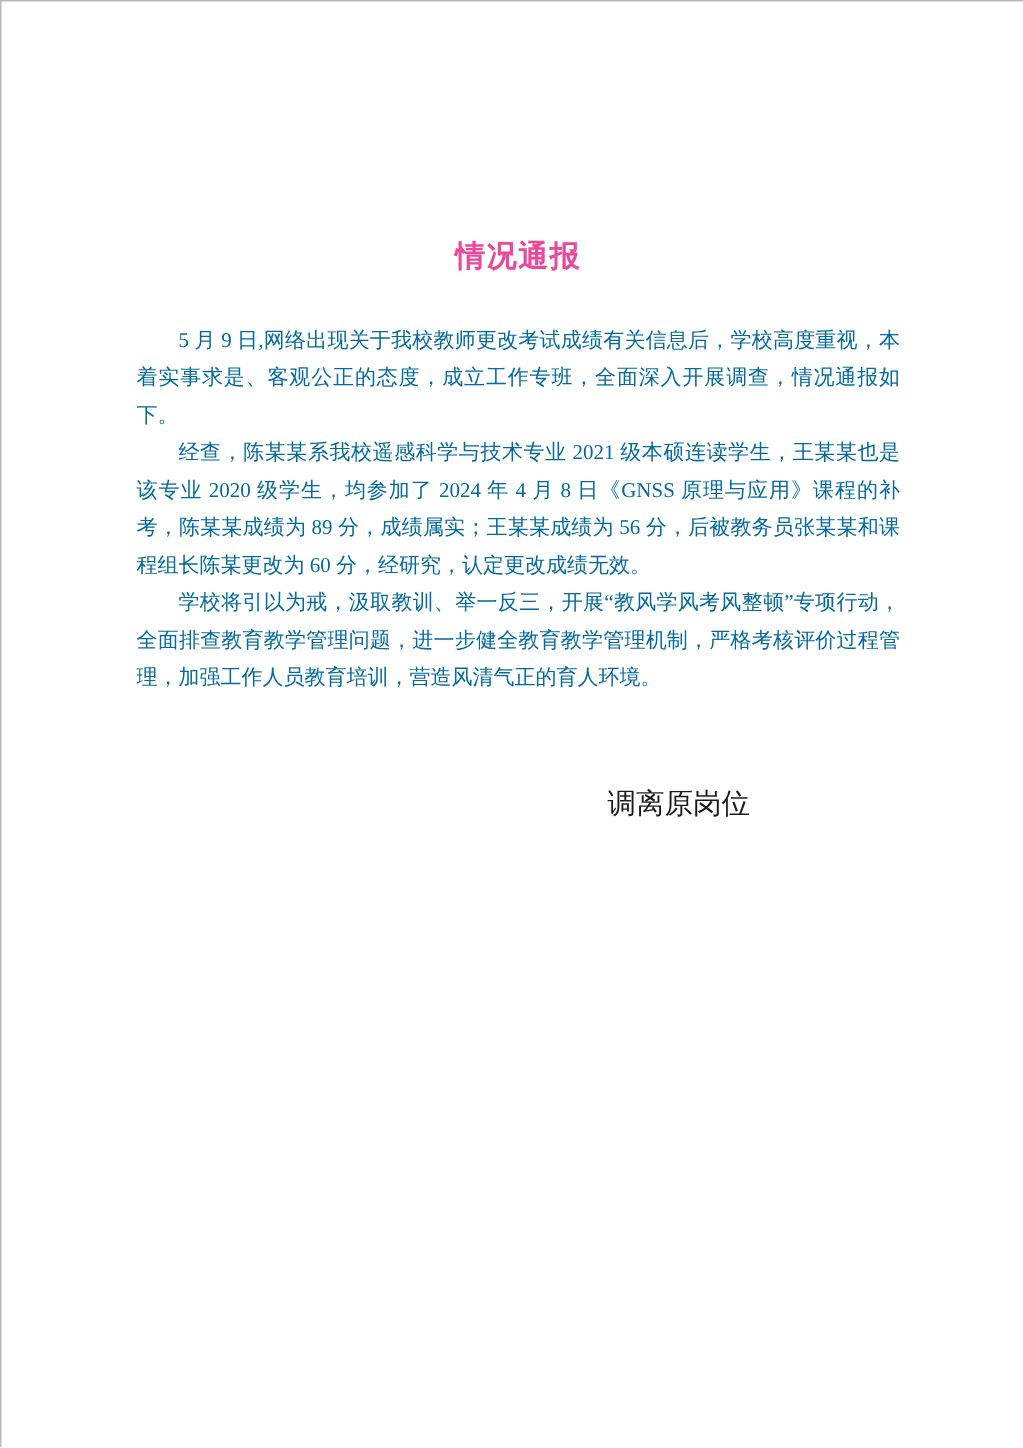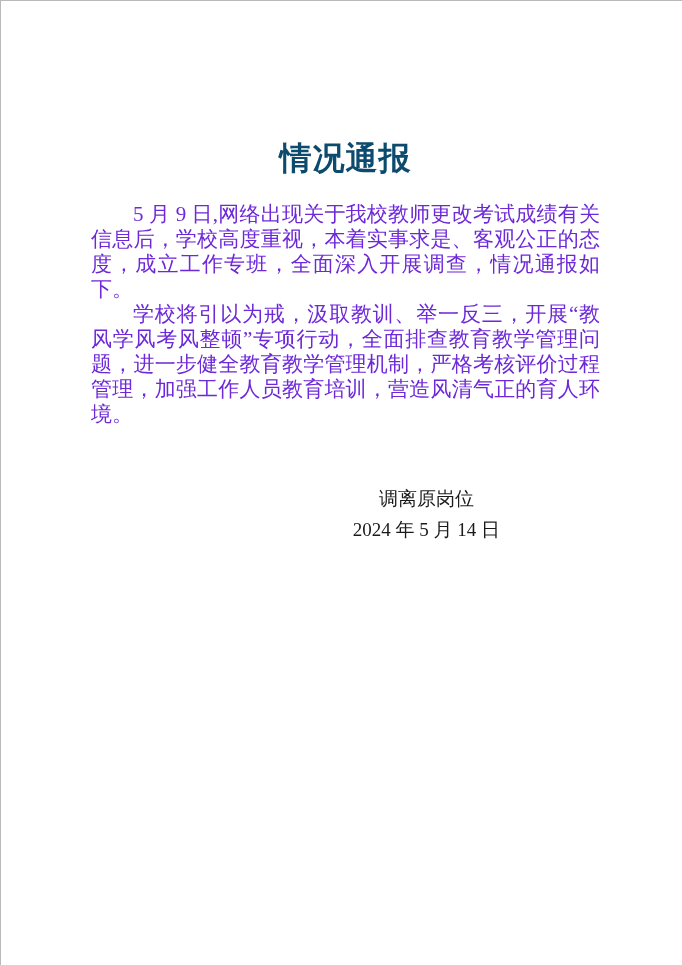--- a/index.html
+++ b/index.html
@@ -18,35 +18,35 @@
     overflow: hidden;
     color: #1a1a1a;
   }
   .doc {
     box-sizing: border-box;
     padding: 136px 82px 0 90px;
   }
   .doc-title {
     font-family: "Liberation Sans", "DejaVu Sans", sans-serif;
     font-weight: bold;
-    font-size: 32px;
+    font-size: 20px;
     line-height: 34px;
     letter-spacing: 1px;
     text-align: center;
-    color: #0c4a6e;
-    margin: 4px 0 27px 0;
+    color: #ec4899;
+    margin: 17px 0 27px 0;
   }
   .doc-body p {
     font-family: "Liberation Serif", "DejaVu Serif", serif;
-    font-size: 21px;
+    font-size: 14px;
     line-height: 25px;
     text-align: justify;
     text-indent: 2em;
     margin: 0;
-    color: #6d28d9;
+    color: #0369a1;
   }
   .signature {
     margin-top: 56px;
     margin-left: auto;
     margin-right: 100px;
     width: fit-content;
     text-align: center;
     font-family: "Liberation Serif", "DejaVu Serif", serif;
     font-size: 19px;
     line-height: 31px;
@@ -59,22 +59,22 @@
 </head>
 <body>
 
 <div class="page">
   <div class="doc">
 
     <h1 class="doc-title">情况通报</h1>
 
     <div class="doc-body">
       <p>5 月 9 日,网络出现关于我校教师更改考试成绩有关信息后，学校高度重视，本着实事求是、客观公正的态度，成立工作专班，全面深入开展调查，情况通报如下。</p>
+      <p>经查，陈某某系我校遥感科学与技术专业 2021 级本硕连读学生，王某某也是该专业 2020 级学生，均参加了 2024 年 4 月 8 日《GNSS 原理与应用》课程的补考，陈某某成绩为 89 分，成绩属实；王某某成绩为 56 分，后被教务员张某某和课程组长陈某更改为 60 分，经研究，认定更改成绩无效。</p>
       <p>学校将引以为戒，汲取教训、举一反三，开展“教风学风考风整顿”专项行动，全面排查教育教学管理问题，进一步健全教育教学管理机制，严格考核评价过程管理，加强工作人员教育培训，营造风清气正的育人环境。</p>
     </div>
 
     <div class="signature">
       <div>调离原岗位</div>
-      <div>2024 年 5 月 14 日</div>
     </div>
 
   </div>
 </div>
 
 </body></html>

